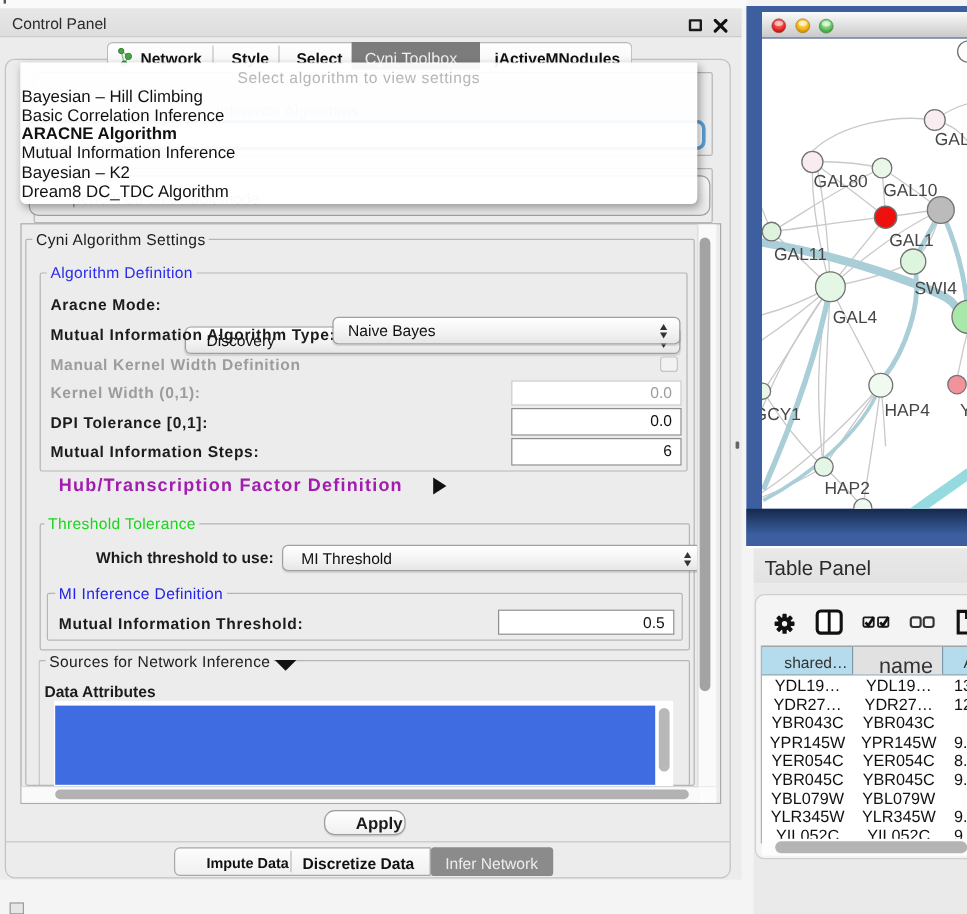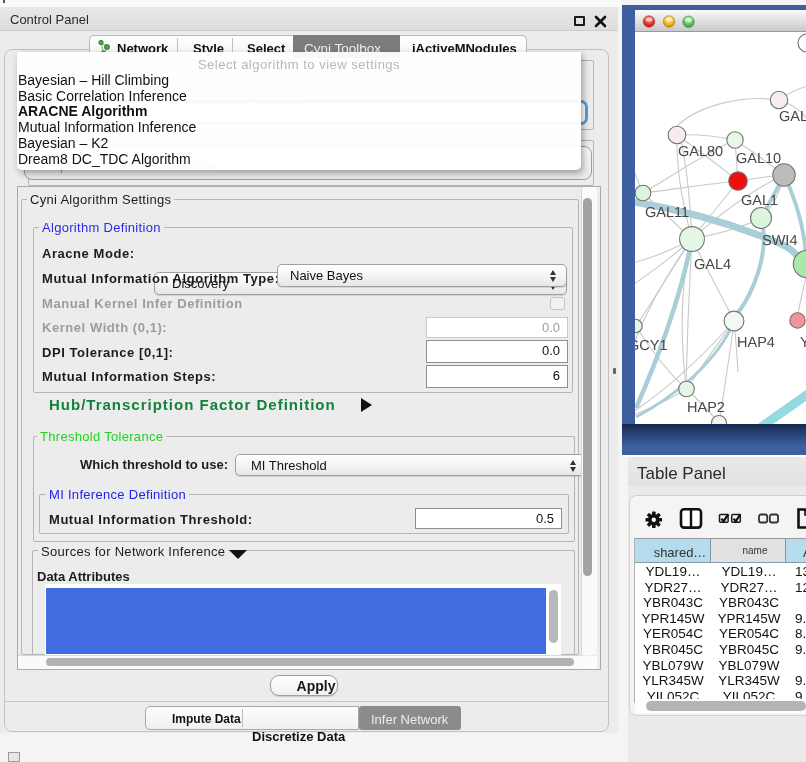--- a/index.html
+++ b/index.html
@@ -74,30 +74,30 @@
 <div class="lbl fl" style="left:42px;top:246px;">Aracne Mode:</div>
 <div class="combo" style="left:154px;top:239px;width:413px;margin-top:33px;">
       <span class="ct" style="left:17px;">Discovery</span>
       <span class="arr"></span>
     </div>
 <div class="lbl fl" style="left:42px;top:271px;">Mutual Information Algorithm Type:</div>
 <div class="combo" style="left:277px;top:264px;width:290px;">
       <span class="ct">Naive Bayes</span>
       <span class="arr"></span>
     </div>
-<div class="glbl fl" style="left:42px;top:296px;">Manual Kernel Infer Definition</div>
+<div class="glbl fl" style="left:42px;top:296px;">Manual Kernel Width Definition</div>
 <div style="left:550px;top:297px;width:15px;height:13px;background:#f2f2f2;border:1px solid #c5c5c5;border-radius:3px;"></div>
 <div class="glbl fl" style="left:42px;top:320px;">Kernel Width (0,1):</div>
 <div class="tf" style="left:426px;top:317px;width:142px;height:21px;border-color:#c9c9c9;color:#9c9c9c;">0.0</div>
 <div class="lbl fl" style="left:42px;top:345px;">DPI Tolerance [0,1]:</div>
 <div class="tf" style="left:426px;top:340px;width:142px;height:23px;">0.0</div>
 <div class="lbl fl" style="left:42px;top:369px;">Mutual Information Steps:</div>
 <div class="tf" style="left:426px;top:365px;width:142px;height:23px;">6</div>
 
-<div style="left:49px;top:396px;font-size:15px;font-weight:bold;letter-spacing:1.0px;color:#15803d;white-space:nowrap;">Hub/Transcription Factor Definition</div>
+<div style="left:49px;top:396px;font-size:15px;font-weight:bold;letter-spacing:1.0px;color:#a21caf;white-space:nowrap;">Hub/Transcription Factor Definition</div>
 <div style="left:361px;top:398px;width:0;height:0;border-top:7px solid transparent;border-bottom:7px solid transparent;border-left:11px solid #111;"></div>
 
 <div class="grp" style="left:33px;top:436px;width:542px;height:106px;"></div>
 <div class="gtitle" style="left:37px;top:429px;color:#1ed41e;">Threshold Tolerance</div>
 <div class="lbl" style="left:80px;top:457px;">Which threshold to use:</div>
 <div class="combo" style="left:235px;top:454px;width:352px;height:22px;">
       <span class="ct" style="left:15px;">MI Threshold</span>
       <span class="arr"></span>
     </div>
 
@@ -127,21 +127,21 @@
 <div style="left:18px;top:73px;font-size:14px;color:#111;line-height:15.7px;white-space:nowrap;">Bayesian – Hill Climbing<br>Basic Correlation Inference<br><b>ARACNE Algorithm</b><br>Mutual Information Inference<br>Bayesian – K2<br>Dream8 DC_TDC Algorithm</div>
 
 <div style="left:270px;top:675px;width:68px;height:21px;background:linear-gradient(#ffffff,#f0f0f0);border:1px solid #9e9e9e;border-radius:9px;box-shadow:0 1px 1px rgba(0,0,0,0.15);"></div>
 <div style="left:282px;top:678px;width:68px;text-align:center;font-size:14px;font-weight:bold;color:#1a1a1a;">Apply</div>
 
 <div style="left:5px;top:701px;width:603px;height:1px;background:#c6c6c6;"></div>
 <div style="left:145px;top:706px;width:214px;height:24px;background:linear-gradient(#fdfdfd,#f0f0f0);border:1px solid #a8a8a8;border-radius:5px 0 0 5px;"></div>
 <div style="left:242px;top:709px;width:1px;height:18px;background:#bbb;"></div>
 <div style="left:359px;top:706px;width:102px;height:24px;background:#8b8b8b;border-radius:3px;"></div>
 <div class="lbl" style="left:172px;top:712px;color:#111;font-size:12px;">Impute Data</div>
-<div class="lbl" style="left:252px;top:712px;color:#111;margin-top:17px;">Discretize Data</div>
+<div class="lbl" style="left:252px;top:712px;color:#111;">Discretize Data</div>
 <div style="left:371px;top:712px;font-size:13px;color:#ececec;">Infer Network</div>
 
 <div style="left:613px;top:368px;width:3px;height:6px;background:#666;border-radius:1px;"></div>
 <div style="left:8px;top:752px;width:12px;height:10px;background:#e6e6e6;border:1px solid #9b9b9b;"></div>
 
 <div style="left:622px;top:5px;width:184px;height:450px;background:#3d5f9f;"></div>
 <div style="left:622px;top:424px;width:184px;height:31px;background:linear-gradient(#16284c,#2e4d84 45%,#3d5f9f 70%);"></div>
 <div style="left:635px;top:10px;width:171px;height:22px;background:linear-gradient(#fafafa,#c9c9c9);border-bottom:1px solid #9a9a9a;"></div>
 
 <svg style="left:641px;top:13px;" width="60" height="16" viewBox="0 0 60 16">
@@ -284,21 +284,21 @@
   <rect x="115" y="8.5" width="8.2" height="8" rx="2"></rect>
   <rect x="125.8" y="8.5" width="8.2" height="8" rx="2"></rect>
  </g>
  <path d="M154.5 3.5 h6.5 l5.5 5.5 v12.5 h-12 z" fill="#f4f4f4" stroke="#111" stroke-width="2.6"></path>
  <path d="M161 3.5 v5.5 h5.5" fill="none" stroke="#111" stroke-width="1.6"></path>
 </svg>
 
 <div style="left:635px;top:538px;width:171px;height:25px;background:#b5dcec;border-top:1px solid #9a9a9a;border-bottom:1px solid #8899a8;"></div>
 <div style="left:710px;top:539px;width:76px;height:23px;background:#e1e1e1;border-left:1.5px solid #7d98a8;border-right:1.5px solid #7d98a8;"></div>
 <div style="left:642px;top:545px;width:76px;text-align:center;font-size:13px;color:#333;">shared…</div>
-<div style="left:718px;top:545px;width:74px;text-align:center;font-size:10px;color:#333;">name</div>
+<div style="left:718px;top:545px;width:74px;text-align:center;font-size:18px;color:#333;">name</div>
 <div style="left:635px;top:563px;width:171px;height:140px;background:#ffffff;"></div>
 <div style="left:635px;top:564px;width:76px;text-align:center;font-size:13.5px;color:#111;line-height:15.6px;">YDL19…<br>YDR27…<br>YBR043C<br>YPR145W<br>YER054C<br>YBR045C<br>YBL079W<br>YLR345W<br>YIL052C</div>
 <div style="left:711px;top:564px;width:76px;text-align:center;font-size:13.5px;color:#111;line-height:15.6px;">YDL19…<br>YDR27…<br>YBR043C<br>YPR145W<br>YER054C<br>YBR045C<br>YBL079W<br>YLR345W<br>YIL052C</div>
 <div style="left:795px;top:564px;width:20px;font-size:13.5px;color:#111;line-height:15.6px;">13<br>12<br><br>9.<br>8.<br>9.<br><br>9.<br>9.</div>
 <div style="left:803px;top:545px;font-size:13px;color:#333;">A</div>
 <div style="left:634px;top:538px;width:1px;height:165px;background:#b0b0b0;"></div>
 
 <div style="left:635px;top:699px;width:171px;height:4px;background:#ffffff;"></div>
 
 <div style="left:635px;top:700px;width:171px;height:13px;background:#fdfdfd;"></div>

